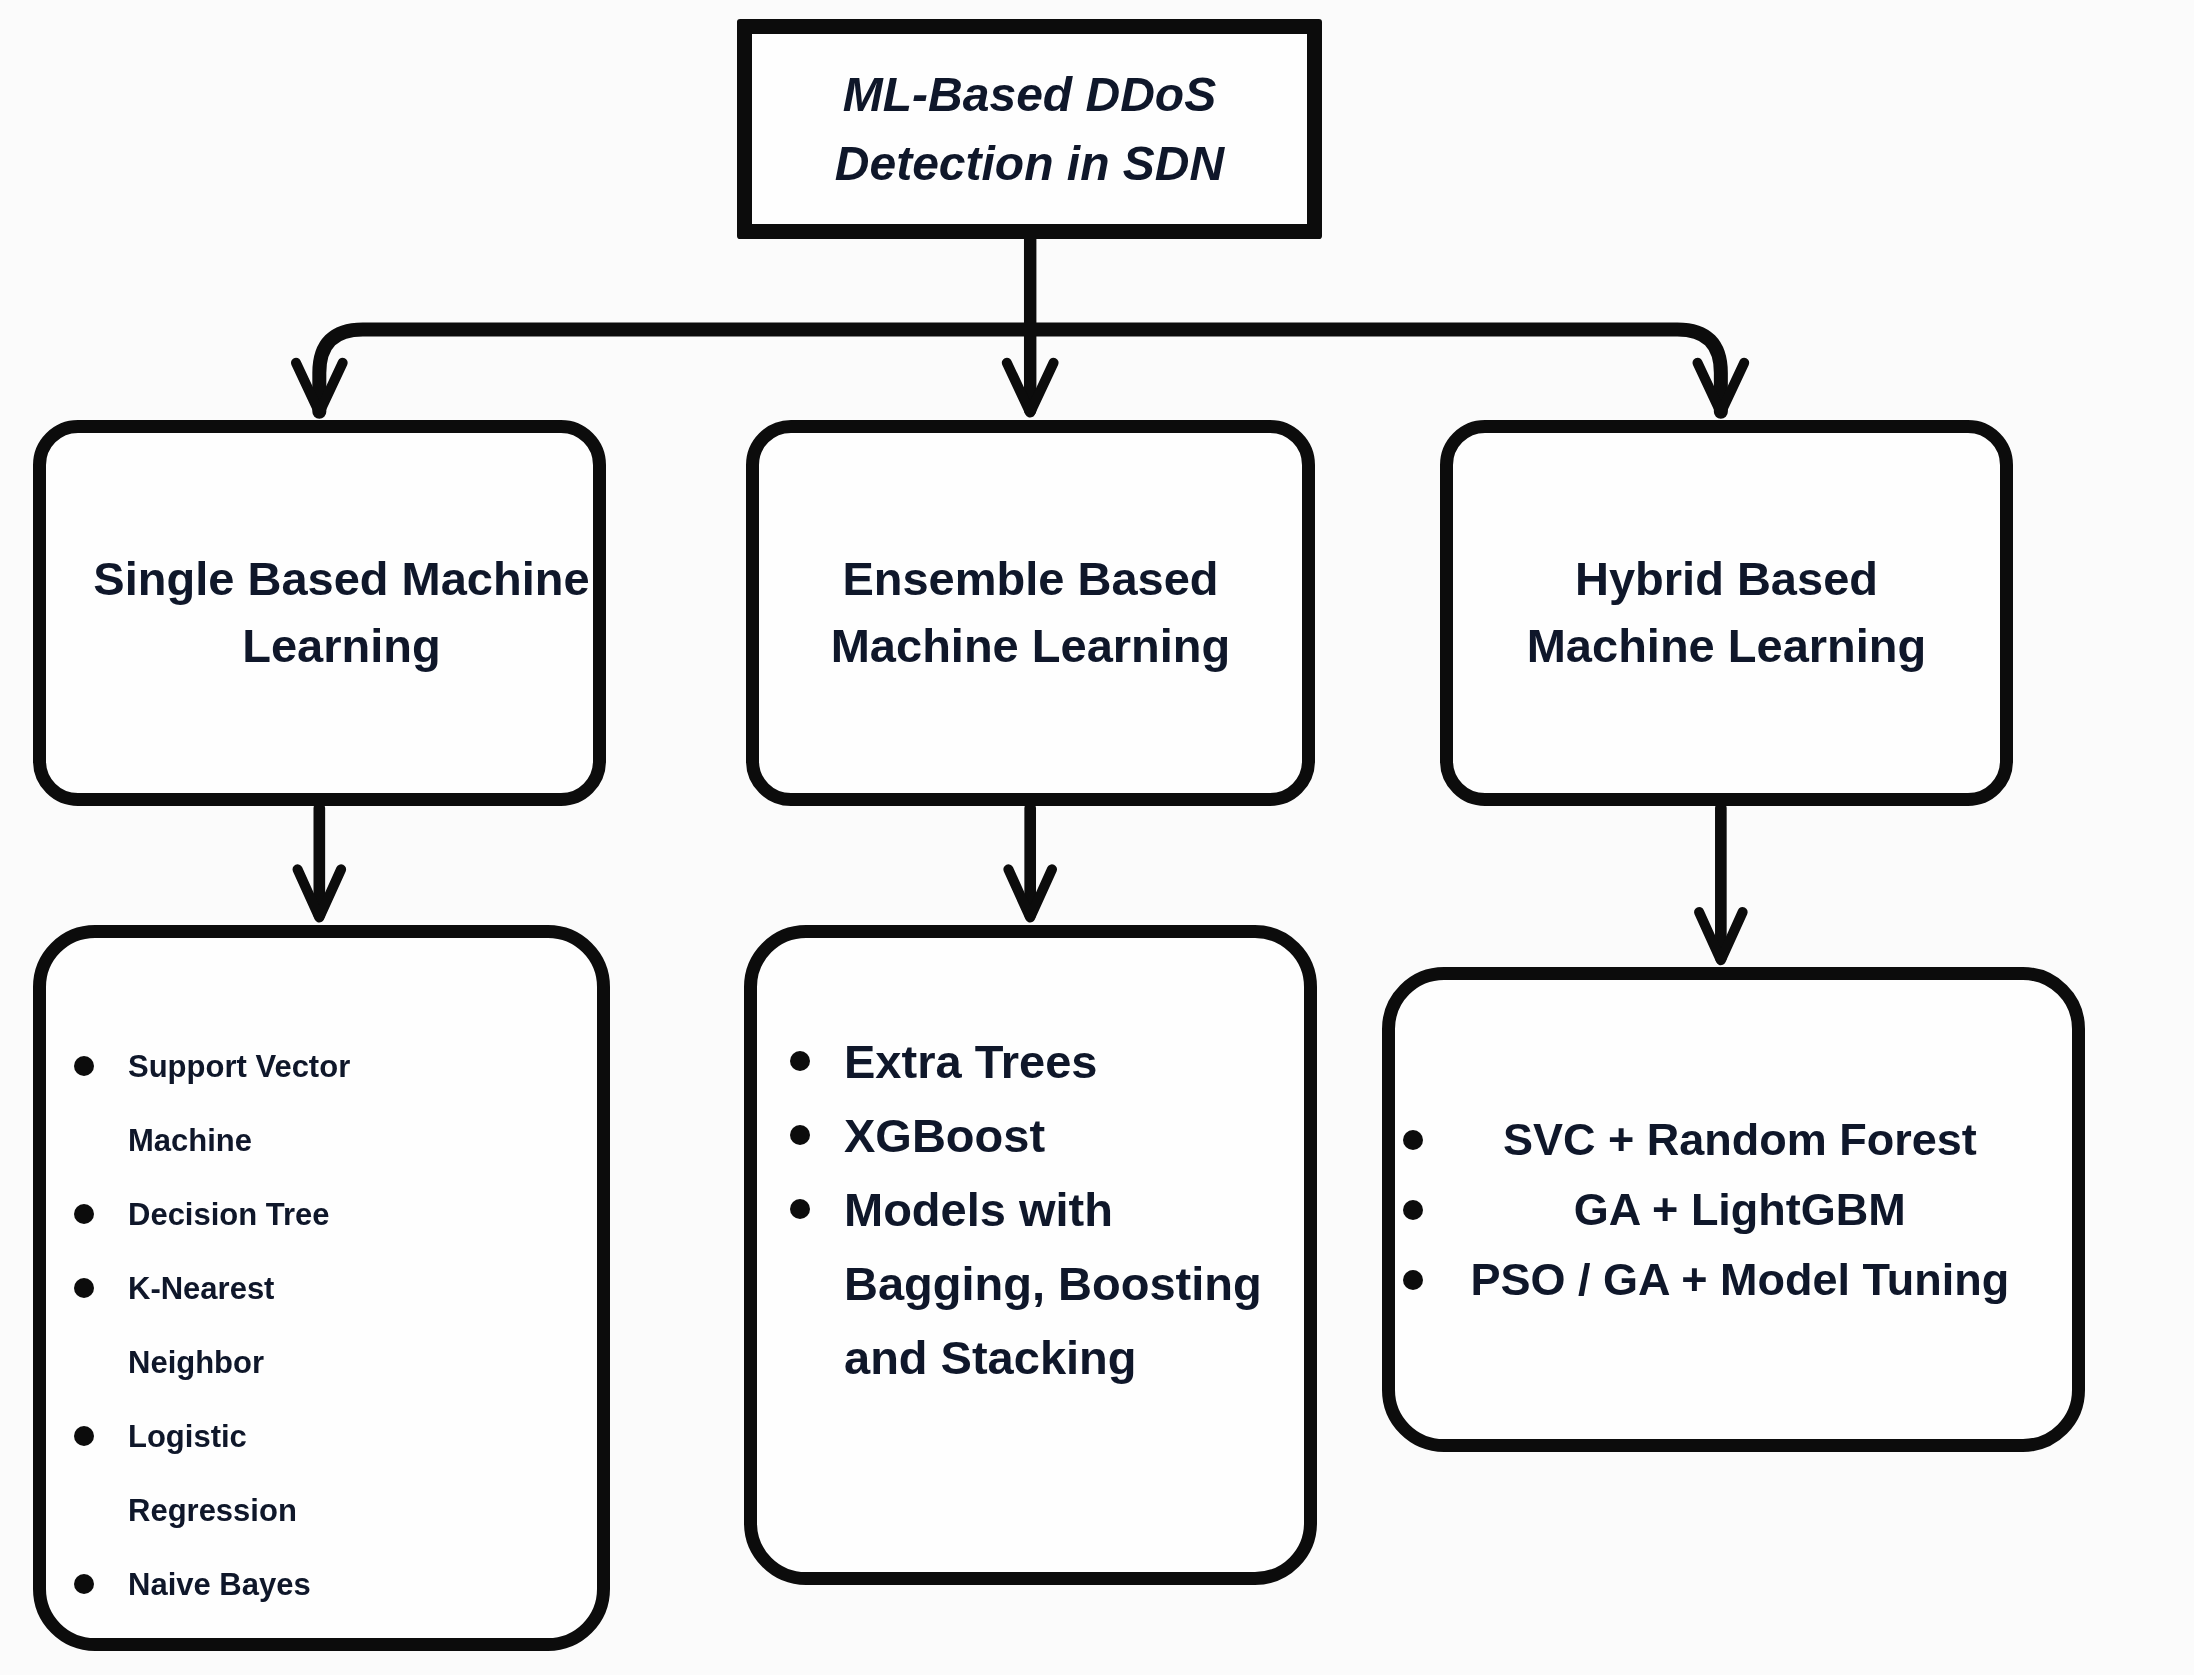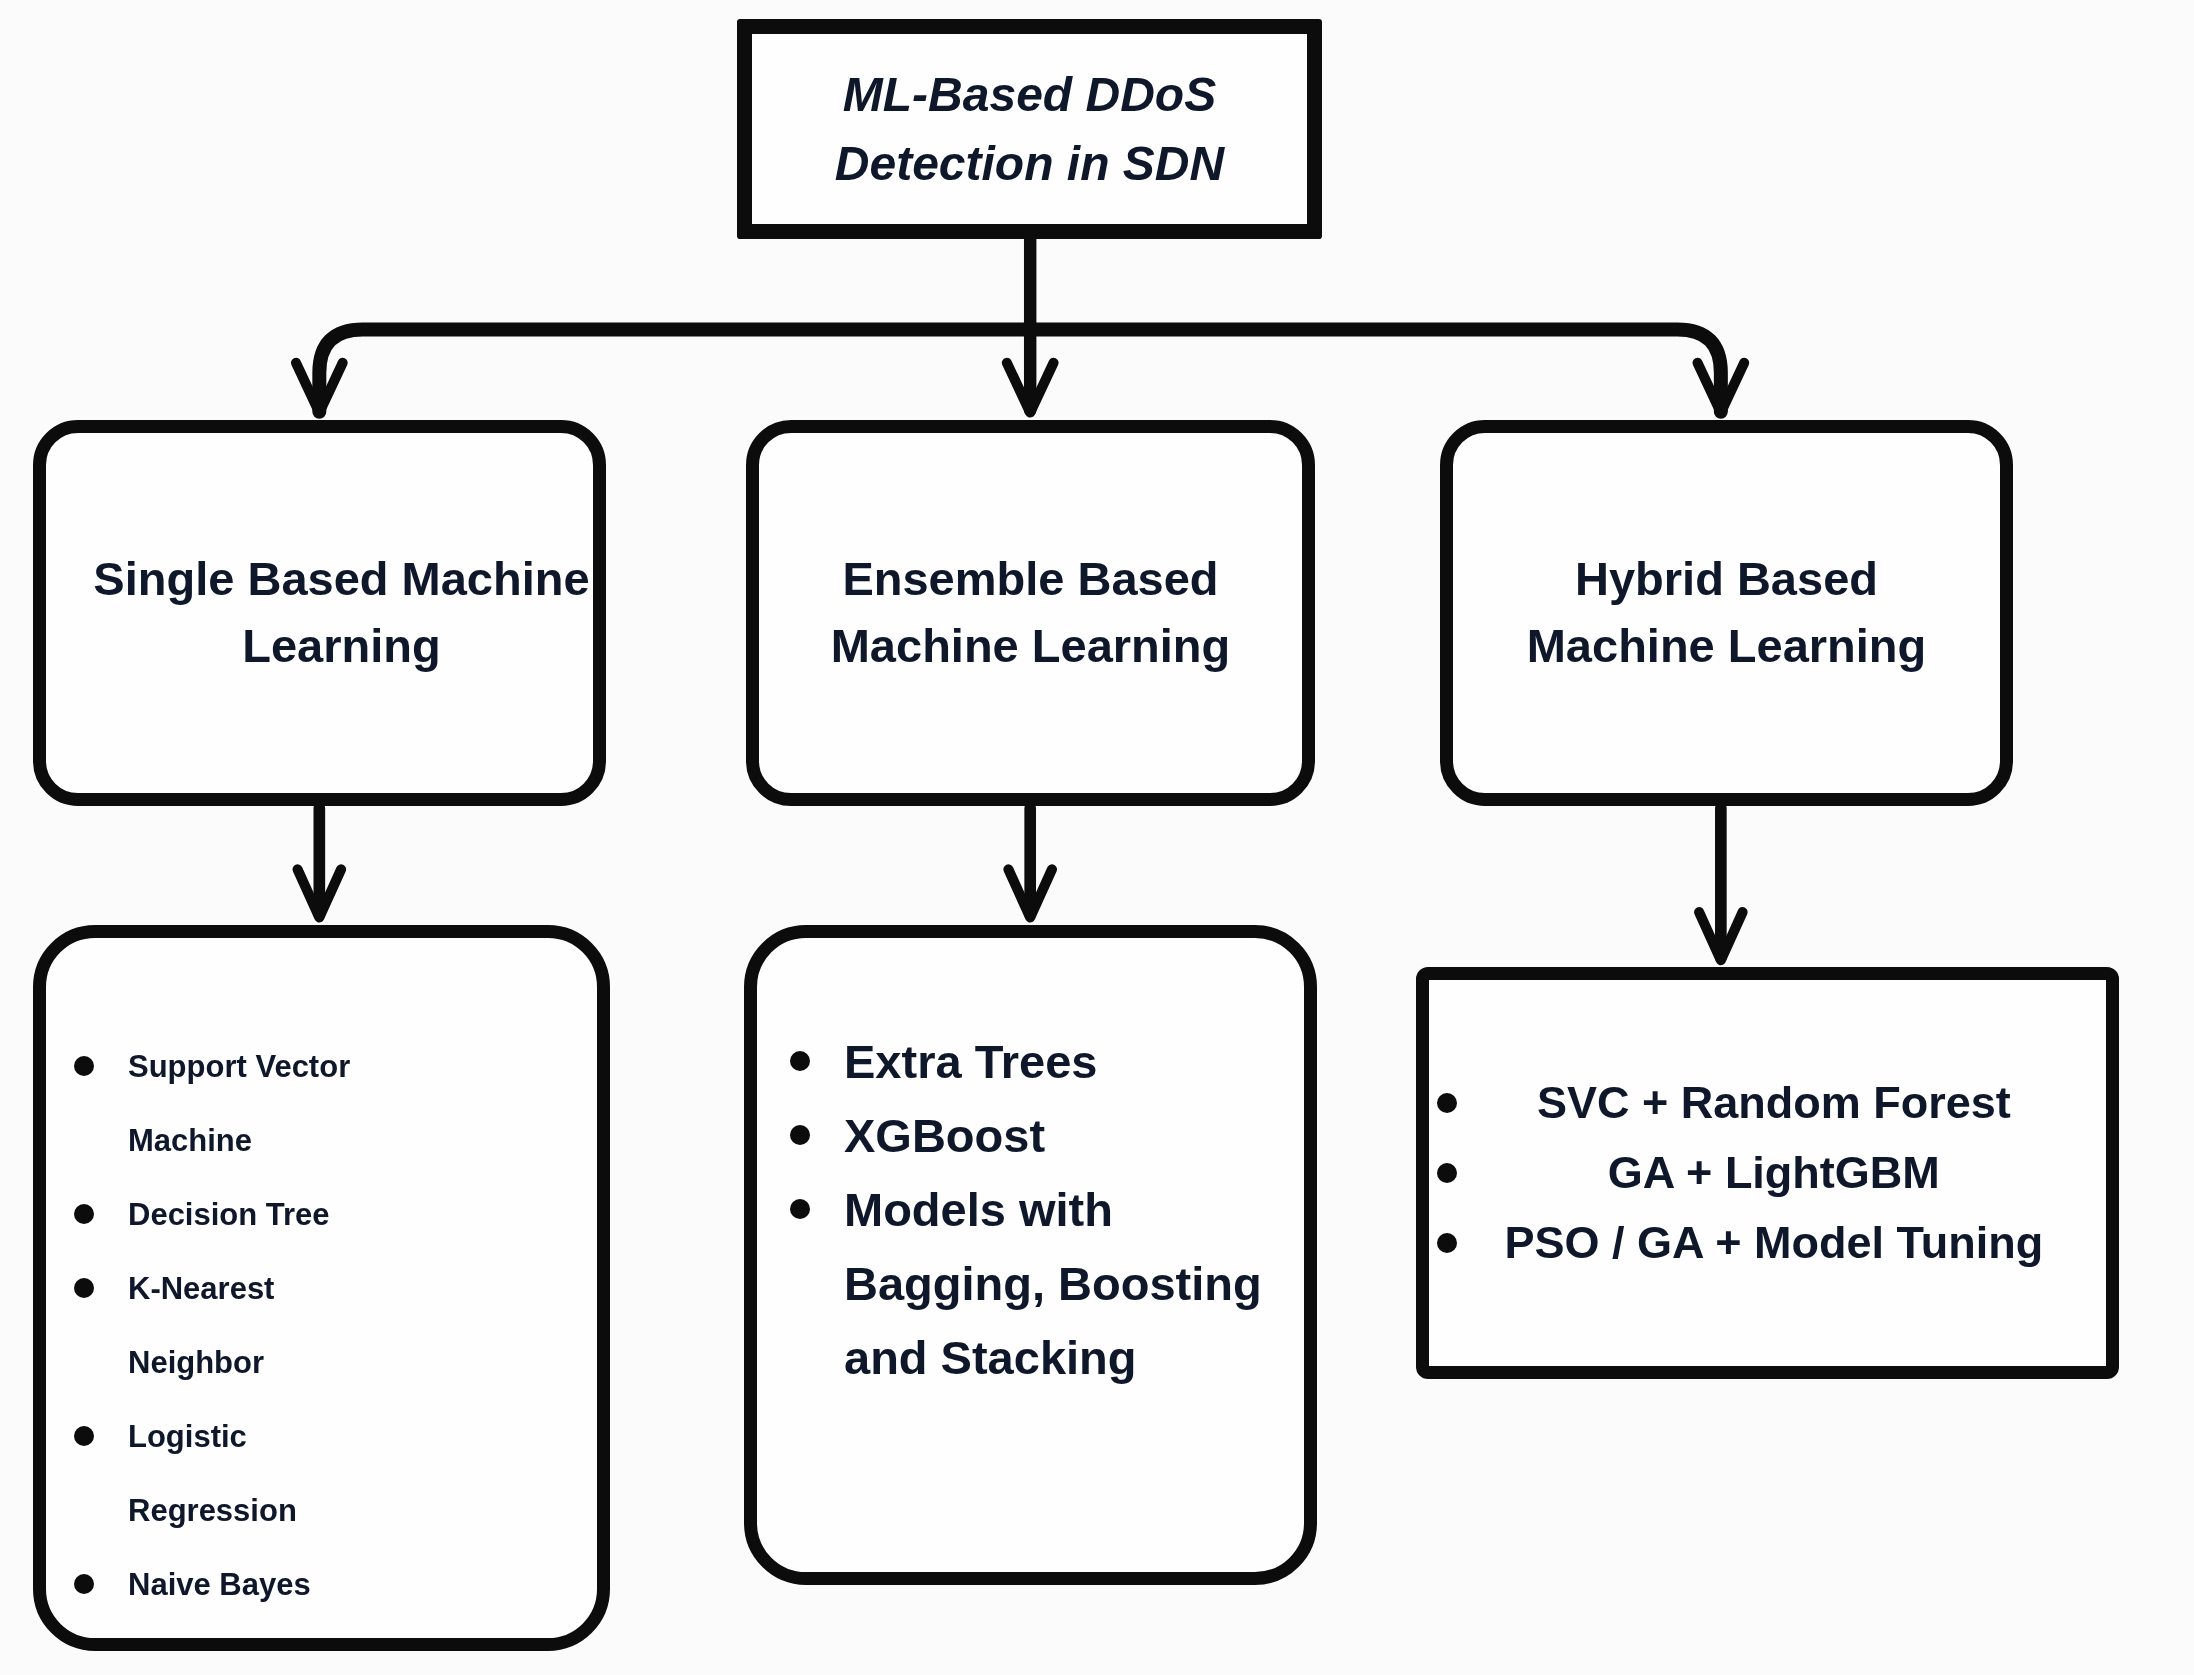--- a/index.html
+++ b/index.html
@@ -47,21 +47,21 @@
     line-height:1.42;
     white-space:pre-line;
   }
   .branch.single  { left:33px;   top:420px; width:573px; height:386px;padding-left:44px; }
   .branch.ensemble{ left:746px;  top:420px; width:569px; height:386px; }
   .branch.hybrid  { left:1440px; top:420px; width:573px; height:386px; }
 
   .methods{ border-radius:62px; }
   .methods.single  { left:33px;   top:925px; width:577px; height:726px; }
   .methods.ensemble{ left:744px;  top:925px; width:573px; height:660px; }
-  .methods.hybrid  { left:1416px; top:967px; width:703px; height:412px;border-radius:12px; }
+  .methods.hybrid  { left:1382px; top:967px; width:703px; height:485px; }
 
   .list{
     display:flex; flex-direction:column;
     box-sizing:border-box;
     height:100%;
     font-weight:700;
   }
   .methods.single  .list{ padding:92px 15.5px 0 28px; font-size:31px; line-height:74px; }
   .methods.ensemble .list{ padding:87px 15.5px 0 33px; font-size:47px; line-height:74px; }
   .methods.hybrid  .list{ padding:0 23px 0 7.8px; font-size:45px; line-height:70px; justify-content:center; }

